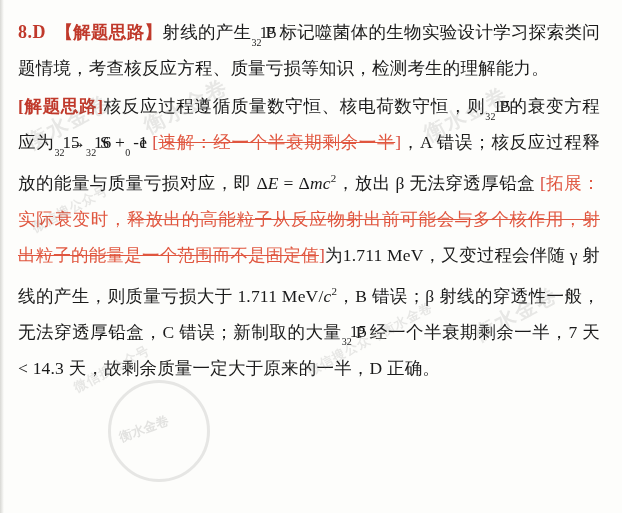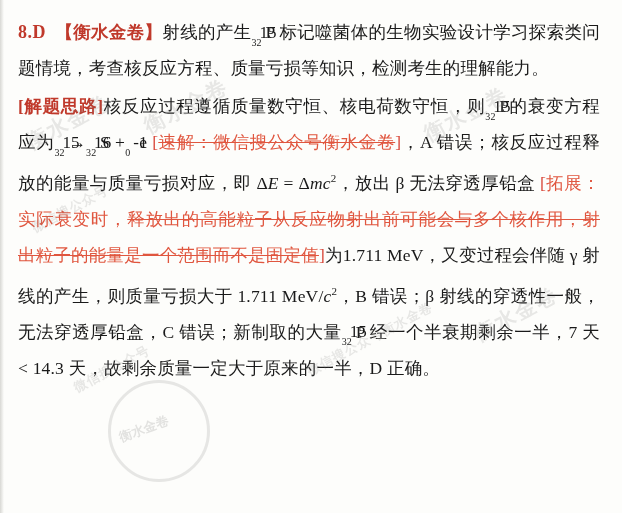--- a/index.html
+++ b/index.html
@@ -155,23 +155,23 @@
   <div class="wm small" style="left:300px; top:330px; transform:rotate(-28deg);">微信搜公众号衡水金卷</div>
   <div class="wm big" style="left:470px; top:300px; transform:rotate(-28deg);">衡水金卷</div>
   <div class="wm small" style="left:70px; top:360px; transform:rotate(-28deg);">微信搜公众号</div>
 
   <div class="wm-circle" style="left:108px; top:380px; width:96px; height:96px;"></div>
   <div class="wm-ring-text" style="left:118px; top:420px; transform:rotate(-20deg);">衡水金卷</div>
 
   <div class="content">
 
     <div class="para p1">
-      <span class="qno">8.</span><span class="qno">D</span>&nbsp;&nbsp;<span class="tag">【衡水金卷】</span><span>射线的产生</span><span class="nuc"><span class="sup">32</span><span class="sub">15</span></span><span>P 标记噬菌体的生物实验设计学习探索类问题情境，考查核反应方程、质量亏损等知识，检测考生的理解能力。</span>
+      <span class="qno">8.</span><span class="qno">D</span>&nbsp;&nbsp;<span class="tag">【解题思路】</span><span>射线的产生</span><span class="nuc"><span class="sup">32</span><span class="sub">15</span></span><span>P 标记噬菌体的生物实验设计学习探索类问题情境，考查核反应方程、质量亏损等知识，检测考生的理解能力。</span>
     </div>
 
     <div class="para p2">
       <span class="tag">[解题思路]</span><span>核反应过程遵循质量数守恒、核电荷数守恒，则</span><span class="nuc"><span class="sup">32</span><span class="sub">15</span></span><span>P的衰变方程应为</span><span class="nuc"><span class="sup">32</span><span class="sub">15</span></span><span>→</span><span class="nuc"><span class="sup">32</span><span class="sub">16</span></span><span>S +</span><span class="nuc"><span class="sup">0</span><span class="sub">-1</span></span><span>e</span>
-      <span class="bracket">[</span><span class="redhand strike">速解：微信搜公众号衡水金卷</span><span class="bracket">]</span><span>，A 错误；核反应过程释放的能量与质量亏损对应，即 Δ</span><span class="mathit">E</span><span> = Δ</span><span class="mathit">mc</span><sup class="simple">2</sup><span>，放出 β 无法穿透厚铅盒</span>
+      <span class="bracket">[</span><span class="redhand strike">速解：经一个半衰期剩余一半</span><span class="bracket">]</span><span>，A 错误；核反应过程释放的能量与质量亏损对应，即 Δ</span><span class="mathit">E</span><span> = Δ</span><span class="mathit">mc</span><sup class="simple">2</sup><span>，放出 β 无法穿透厚铅盒</span>
       <span class="bracket">[</span><span class="redhand">拓展：实际衰变时，</span><span class="redhand strike">释放出的高能粒子从反应物射出前可能会与多个核作用，射出粒子的能量是一个范围而不是固定值</span><span class="bracket">]</span><span>为1.711 MeV，又变过程会伴随 γ 射线的产生，则质量亏损大于 1.711 MeV/</span><span class="mathit">c</span><sup class="simple">2</sup><span>，B 错误；β 射线的穿透性一般，无法穿透厚铅盒，C 错误；新制取的大量</span><span class="nuc"><span class="sup">32</span><span class="sub">15</span></span><span>P 经一个半衰期剩余一半，7 天 &lt; 14.3 天，故剩余质量一定大于原来的一半，D 正确。</span>
     </div>
 
   </div>
 </div>
 
 </body></html>

